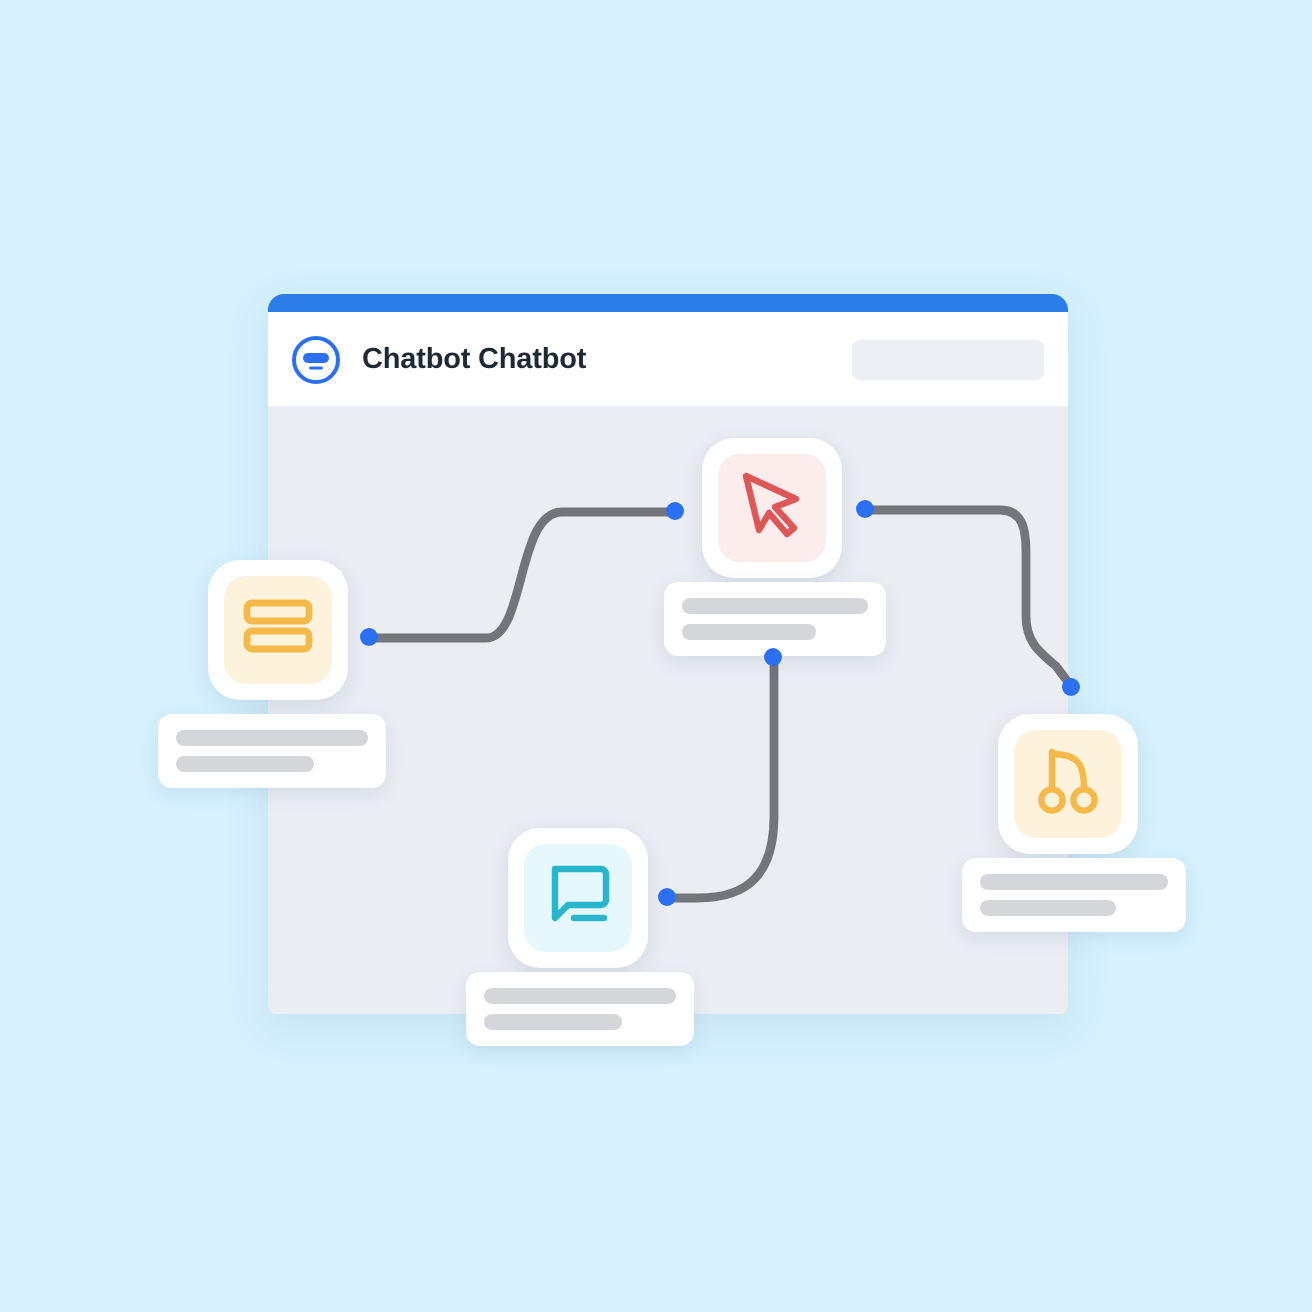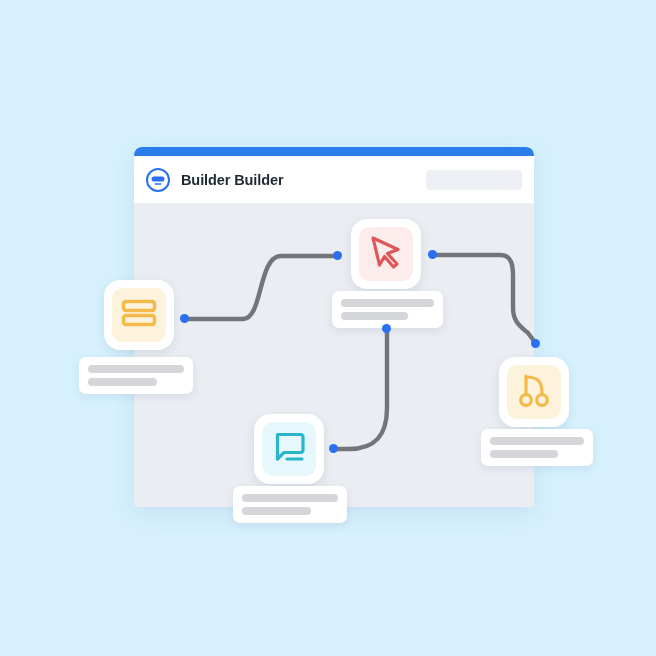--- a/index.html
+++ b/index.html
@@ -150,21 +150,21 @@
   <div id="window-header">
 
     <span id="brand-logo">
       <svg width="26" height="26" viewBox="0 0 26 26">
         <circle cx="13" cy="13" r="11" fill="#ffffff" stroke="#2b6ff2" stroke-width="2"></circle>
         <rect x="6.5" y="9.5" width="13" height="5" rx="2.5" fill="#2b6ff2"></rect>
         <rect x="9.5" y="16.2" width="7" height="1.6" rx="0.8" fill="#2b6ff2"></rect>
       </svg>
     </span>
 
-    <span id="window-title">Builder Builder</span>
+    <span id="window-title">Chatbot Chatbot</span>
 
     <span id="header-search" placeholder=""></span>
   </div>
 
   <div id="canvas"></div>
 </div>
 
 <svg id="edges" viewBox="0 0 656 656">
   <g fill="none" stroke="#72757a" stroke-width="4.4" stroke-linecap="round">
     <path d="M 188 319 L 243 319 C 263 319 258 256 281 256 L 337 256"></path>

